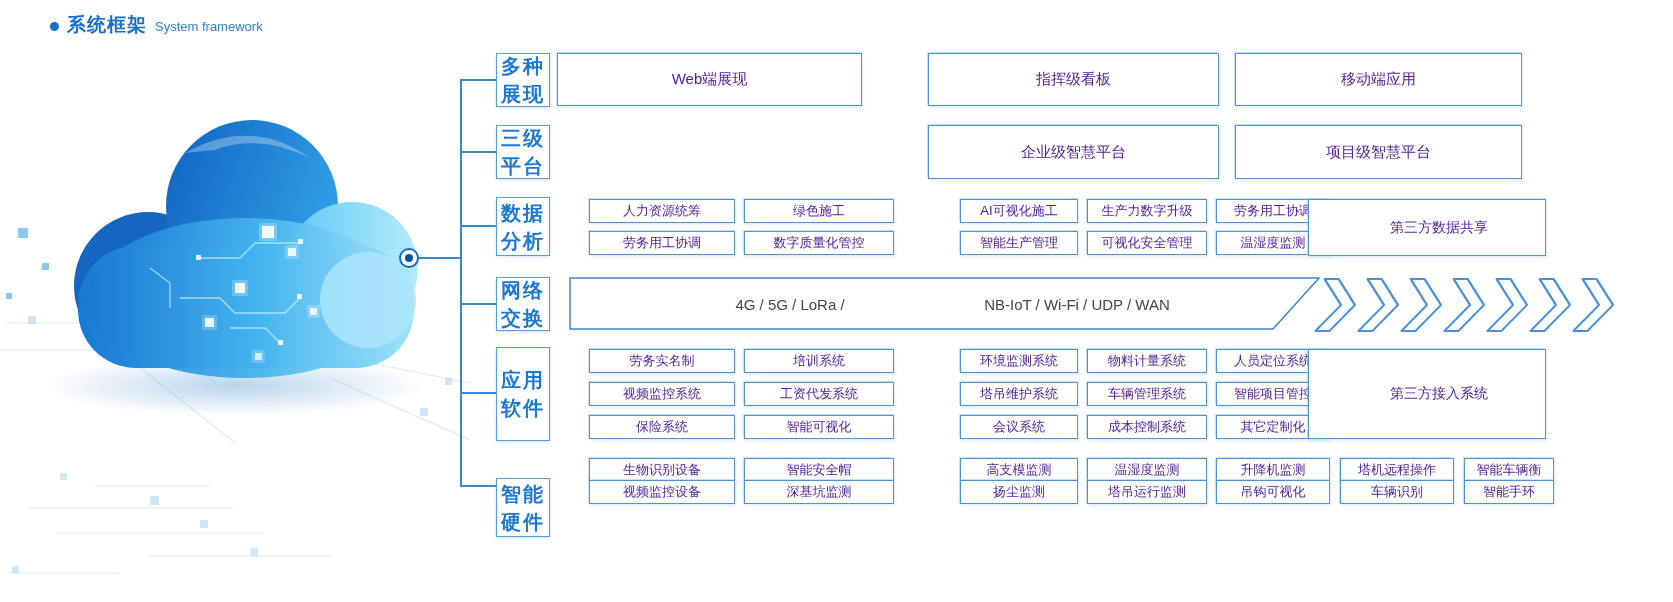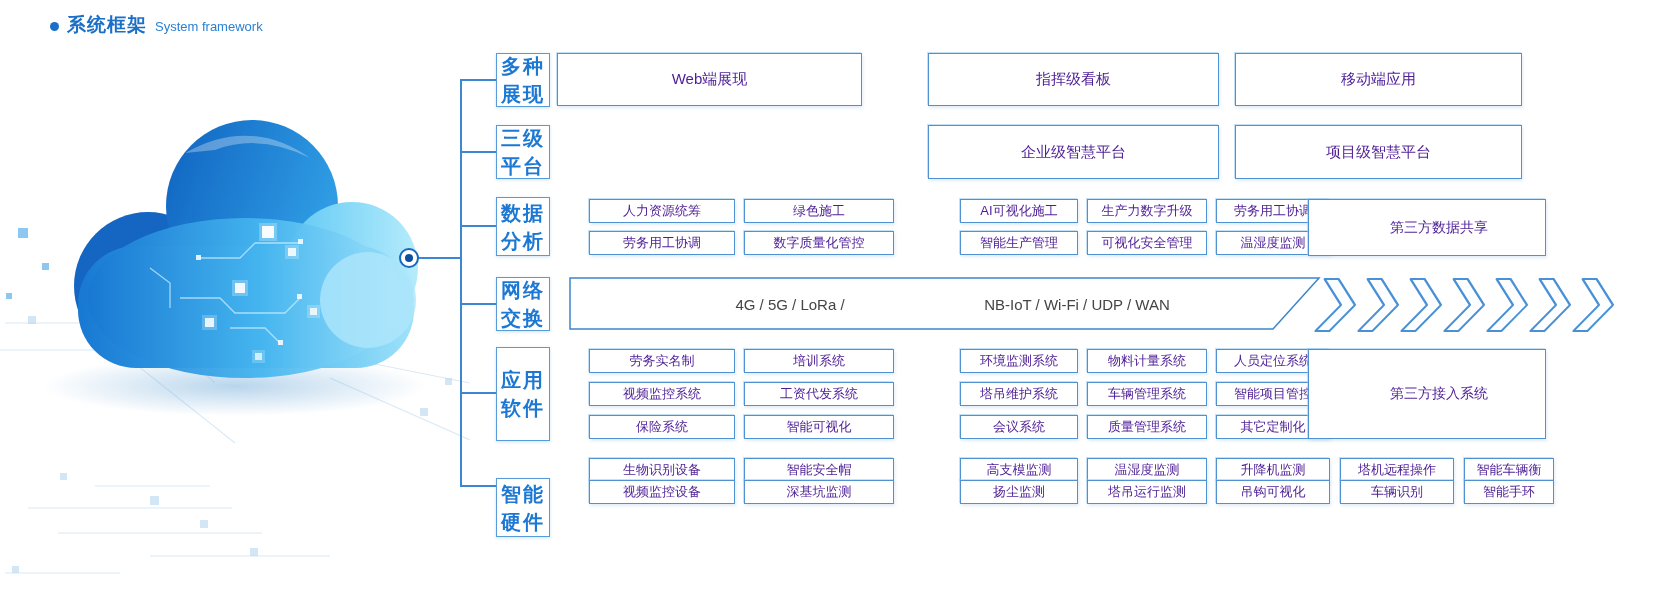--- a/index.html
+++ b/index.html
@@ -242,21 +242,21 @@
   <div class="box small y349 cD">物料计量系统</div>
   <div class="box small y349 cE">人员定位系统</div>
   <div class="box small y382 cA">视频监控系统</div>
   <div class="box small y382 cB">工资代发系统</div>
   <div class="box small y382 cC">塔吊维护系统</div>
   <div class="box small y382 cD">车辆管理系统</div>
   <div class="box small y382 cE">智能项目管控</div>
   <div class="box small y415 cA">保险系统</div>
   <div class="box small y415 cB">智能可视化</div>
   <div class="box small y415 cC">会议系统</div>
-  <div class="box small y415 cD">质量管理系统</div>
+  <div class="box small y415 cD">成本控制系统</div>
   <div class="box small y415 cE">其它定制化</div>
   <div class="box tall cF" style="top:349px;height:88px">第三方接入系统</div>
 
   <div class="lab" style="top:478px;height:57px">
     <span>智能</span>
     <span>硬件</span>
   </div>
   <div class="box small y458 cA">生物识别设备</div>
   <div class="box small y458 cB">智能安全帽</div>
   <div class="box small y458 cC">高支模监测</div>

